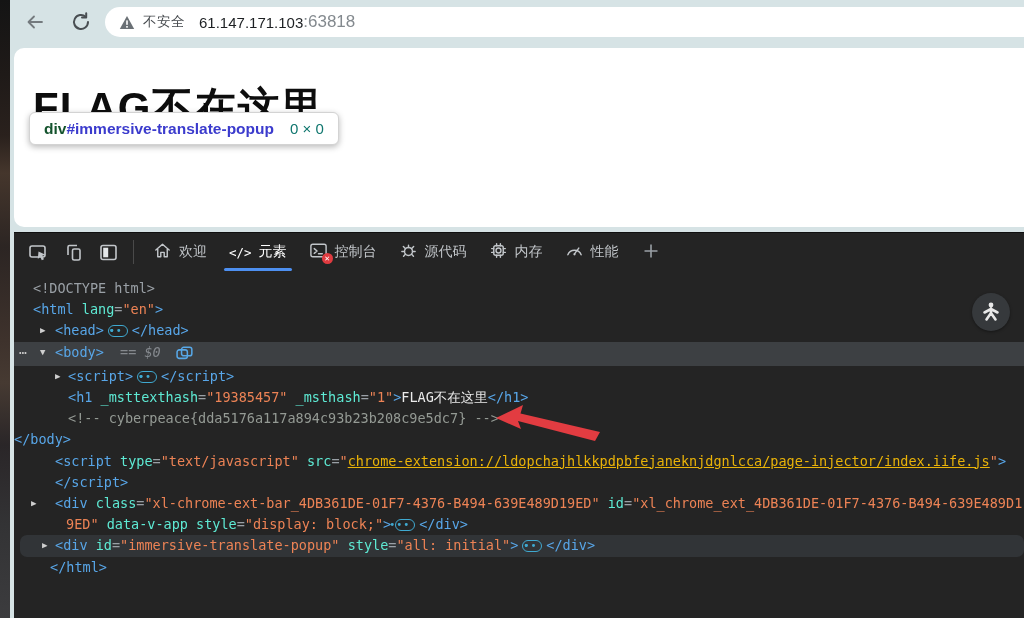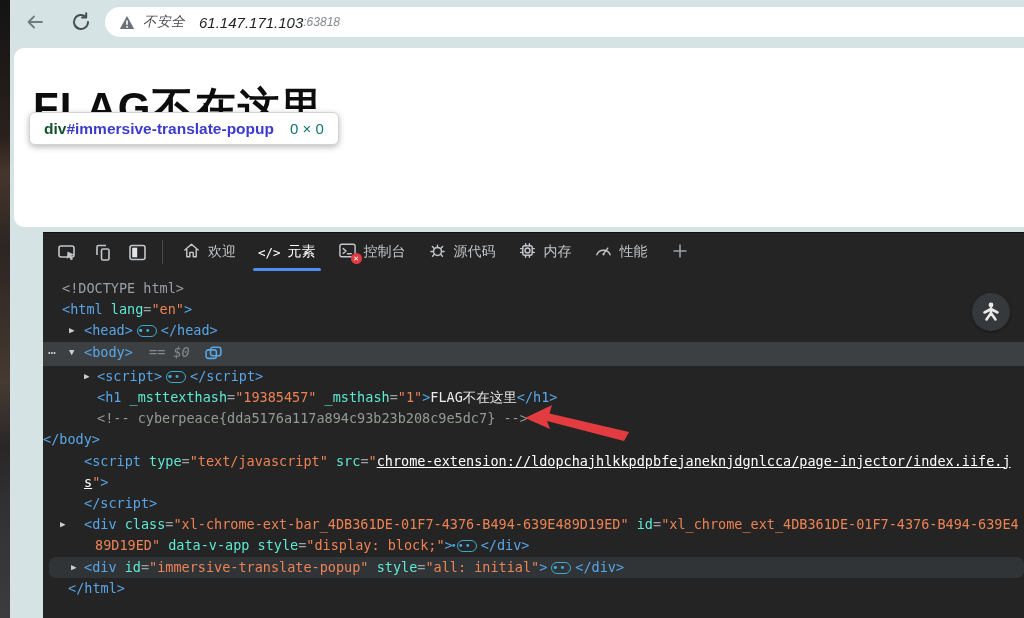--- a/index.html
+++ b/index.html
@@ -5,43 +5,43 @@
   * { margin:0; padding:0; box-sizing:border-box; }
   html,body { width:1024px; height:618px; overflow:hidden; font-family:"Liberation Sans",sans-serif; }
   #stage { position:relative; width:1024px; height:618px; background:#d6e3e5; }
 
   
   #behind-strip { position:absolute; left:0; top:0; width:10px; height:618px;
     background:linear-gradient(180deg,#141414 0%,#1f1a18 12%,#2a211d 22%,#45362c 28%,#2c2523 40%,#3e322c 55%,#463a32 62%,#2a2628 72%,#333335 85%,#3c3c3e 100%); }
 
   
   #chrome { position:absolute; left:10px; top:0; right:0; bottom:0; background:#d6e3e5; }
-  #toolbar { position:absolute; left:0; top:0; right:0; height:44px; display:flex; align-items:center;font-style:italic; }
+  #toolbar { position:absolute; left:0; top:0; right:0; height:44px; display:flex; align-items:center; }
   .nav-btn { width:30px; height:30px; display:flex; align-items:center; justify-content:center; margin-left:10px; border-radius:50%; }
   .nav-btn svg { display:block; }
   #addressbar { position:absolute; left:95px; top:7px; height:30px; width:960px; background:#ffffff; border-radius:15px;
     display:flex; align-items:center; padding:0 14px; }
   #warn-icon { margin-right:8px; display:flex; }
   #security-label { font-size:13.5px; color:#474b4f; margin-right:14px; letter-spacing:.5px; }
   #url-host { font-size:15px; color:#1d2023; }
-  #url-port { font-size:12px; color:#83898e; }
+  #url-port { font-size:17px; color:#83898e; }
 
   
   #page { position:absolute; left:4px; top:48px; right:0; height:179px; background:#ffffff; border-radius:10px 0 0 10px; }
   #page-heading { position:absolute; left:19px; top:32px; font-size:42px; font-weight:700; color:#0d0d0d; letter-spacing:1px; white-space:nowrap; }
 
   
   #inspect-tooltip { position:absolute; left:15px; top:64px; height:33px; background:#ffffff; border:1px solid #d3d3d3;
     border-radius:6px; box-shadow:0 2px 6px rgba(0,0,0,.28); display:flex; align-items:center; padding:0 14px; white-space:nowrap; z-index:5; }
   #tt-tag { color:#14532d; font-weight:700; font-size:15.5px; }
   #tt-id  { color:#3b3bcd; font-weight:700; font-size:15.5px; }
   #tt-dims{ color:#0f766e; font-size:15px; margin-left:16px; }
 
   
-  #devtools { position:absolute; left:4px; top:232px; right:0; bottom:0; background:#242424; border-top:1px solid #101010;margin-left:29px; }
+  #devtools { position:absolute; left:4px; top:232px; right:0; bottom:0; background:#242424; border-top:1px solid #101010; }
   #dt-toolbar { position:absolute; left:0; top:0; right:0; height:38px; display:flex; align-items:center; }
   .dt-iconbtn { width:30px; height:30px; display:flex; align-items:center; justify-content:center; margin-left:5px; border-radius:4px; }
   .dt-iconbtn:first-child { margin-left:9px; }
   #dt-divider { width:1px; height:24px; background:#4a4a4a; margin:0 8px 0 10px; }
   .dt-tab { height:38px; display:flex; align-items:center; gap:7px; padding:0 11px; font-size:14px; color:#c0c4c8; position:relative; white-space:nowrap; }
   .dt-tab .glyph { font-family:"DejaVu Sans Mono",monospace; font-size:12.5px; }
   .dt-tab.active { color:#ffffff; }
   .dt-tab.active::after { content:""; position:absolute; left:6px; right:6px; bottom:0; height:3px; background:#4d8ff0; border-radius:2px; }
   .tab-badge { position:absolute; left:24px; top:20px; width:11px; height:11px; background:#e03b40; border-radius:50%;
     display:flex; align-items:center; justify-content:center; color:#fff; font-size:7px; line-height:1; }
@@ -52,21 +52,21 @@
   .row { position:relative; white-space:pre-wrap; word-break:break-all; }
   .row.selected { background:#3d4043; }
   .row.hovered { background:#313437; border-radius:7px; margin:0 0 0 6px; }
   .arrow { position:absolute; top:0; font-size:9px; color:#cfcfcf; }
   .dots3 { position:absolute; left:5px; top:0; color:#c9c9c9; font-size:13px; letter-spacing:1px; }
   .seg-doctype { color:#9aa0a6; }
   .seg-punc { color:#9aa0a6; }
   .seg-tag { color:#58a6e8; }
   .seg-attr { color:#5eead4; }
   .seg-val { color:#ed8355; }
-  .seg-link { color:#ffffff; text-decoration:underline; }
+  .seg-link { color:#eab308; text-decoration:underline; }
   .seg-comment { color:#949a94; }
   .seg-text { color:#ebebeb; }
   .seg-meta { color:#85898e; font-style:italic; }
   .ellipsis-pill { display:inline-flex; align-items:center; justify-content:center; width:20px; height:12px;
     border:1.5px solid #3fa9d0; border-radius:8px; color:#3fa9d0; font-size:10px; line-height:0; letter-spacing:1px;
     vertical-align:1px; margin:0 4px; }
   .inline-badge { display:inline-block; vertical-align:-3px; margin-left:7px; }
 
   
   #float-btn { position:absolute; right:14px; top:60px; width:38px; height:38px; border-radius:50%; background:#36393c;
@@ -197,21 +197,21 @@
                 <rect x="6.2" y="1.2" width="11.5" height="9.5" rx="2.5"></rect>
               </svg></span></div>
           <div class="row" style="padding-left: 54px;"><span class="arrow" style="left: 41px;">▶</span><span class="seg-tag">&lt;script&gt;</span><span class="ellipsis-pill">•••</span><span class="seg-tag">&lt;/script&gt;</span></div>
           <div class="row" style="padding-left: 54px;"><span class="seg-tag">&lt;h1</span><span class="seg-attr"> _msttexthash</span><span class="seg-punc">=</span><span class="seg-val">"19385457"</span><span class="seg-attr"> _msthash</span><span class="seg-punc">=</span><span class="seg-val">"1"</span><span class="seg-tag">&gt;</span><span class="seg-text">FLAG不在这里</span><span class="seg-tag">&lt;/h1&gt;</span></div>
           <div class="row" style="padding-left: 54px;"><span class="seg-comment">&lt;!-- cyberpeace{dda5176a117a894c93b23b208c9e5dc7} --&gt;</span></div>
           <div class="row" style=""><span class="seg-tag">&lt;/body&gt;</span></div>
           <div class="row" style="padding-left: 41px;"><span class="seg-tag">&lt;script</span><span class="seg-attr"> type</span><span class="seg-punc">=</span><span class="seg-val">"text/javascript"</span><span class="seg-attr"> src</span><span class="seg-punc">=</span><span class="seg-val">"</span><span class="seg-link">chrome-extension://ldopchajhlkkpdpbfejaneknjdgnlcca/page-injector/index.iife.js</span><span class="seg-val">"</span><span class="seg-tag">&gt;</span></div>
           <div class="row" style="padding-left: 41px;"><span class="seg-tag">&lt;/script&gt;</span></div>
           <div class="row" style="padding-left: 52px; text-indent: -11px;"><span class="arrow" style="left: 28px;">▶</span><span class="seg-tag">&lt;div</span><span class="seg-attr"> class</span><span class="seg-punc">=</span><span class="seg-val">"xl-chrome-ext-bar_4DB361DE-01F7-4376-B494-639E489D19ED"</span><span class="seg-attr"> id</span><span class="seg-punc">=</span><span class="seg-val">"xl_chrome_ext_4DB361DE-01F7-4376-B494-639E489D19ED"</span><span class="seg-attr"> data-v-app</span><span class="seg-attr"> style</span><span class="seg-punc">=</span><span class="seg-val">"display: block;"</span><span class="seg-tag">&gt;</span><span class="ellipsis-pill">•••</span><span class="seg-tag">&lt;/div&gt;</span></div>
           <div class="row hovered" style="padding-left: 35px;"><span class="arrow" style="left: 22px;">▶</span><span class="seg-tag">&lt;div</span><span class="seg-attr"> id</span><span class="seg-punc">=</span><span class="seg-val">"immersive-translate-popup"</span><span class="seg-attr"> style</span><span class="seg-punc">=</span><span class="seg-val">"all: initial"</span><span class="seg-tag">&gt;</span><span class="ellipsis-pill">•••</span><span class="seg-tag">&lt;/div&gt;</span></div>
-          <div class="row" style="padding-left: 25px;"><span class="seg-tag">&lt;/html&gt;</span></div>
+          <div class="row" style="padding-left: 36px;"><span class="seg-tag">&lt;/html&gt;</span></div>
         </div>
 
       <div id="float-btn">
         <svg width="24" height="24" viewBox="0 0 24 24" fill="none" stroke="#e8e8e8" stroke-width="2.6" stroke-linecap="round">
             <circle cx="12" cy="5" r="2.4" fill="#e8e8e8" stroke="none"></circle>
             <path d="M12 8.2 L12 13 M12 9 L5.5 12.5 M12 9 L18.5 12.5 M12 13 L7.5 19.5 M12 13 L16.5 19.5"></path>
           </svg>
       </div>
 
       <svg id="red-arrow" width="108" height="36" viewBox="0 0 108 36">

